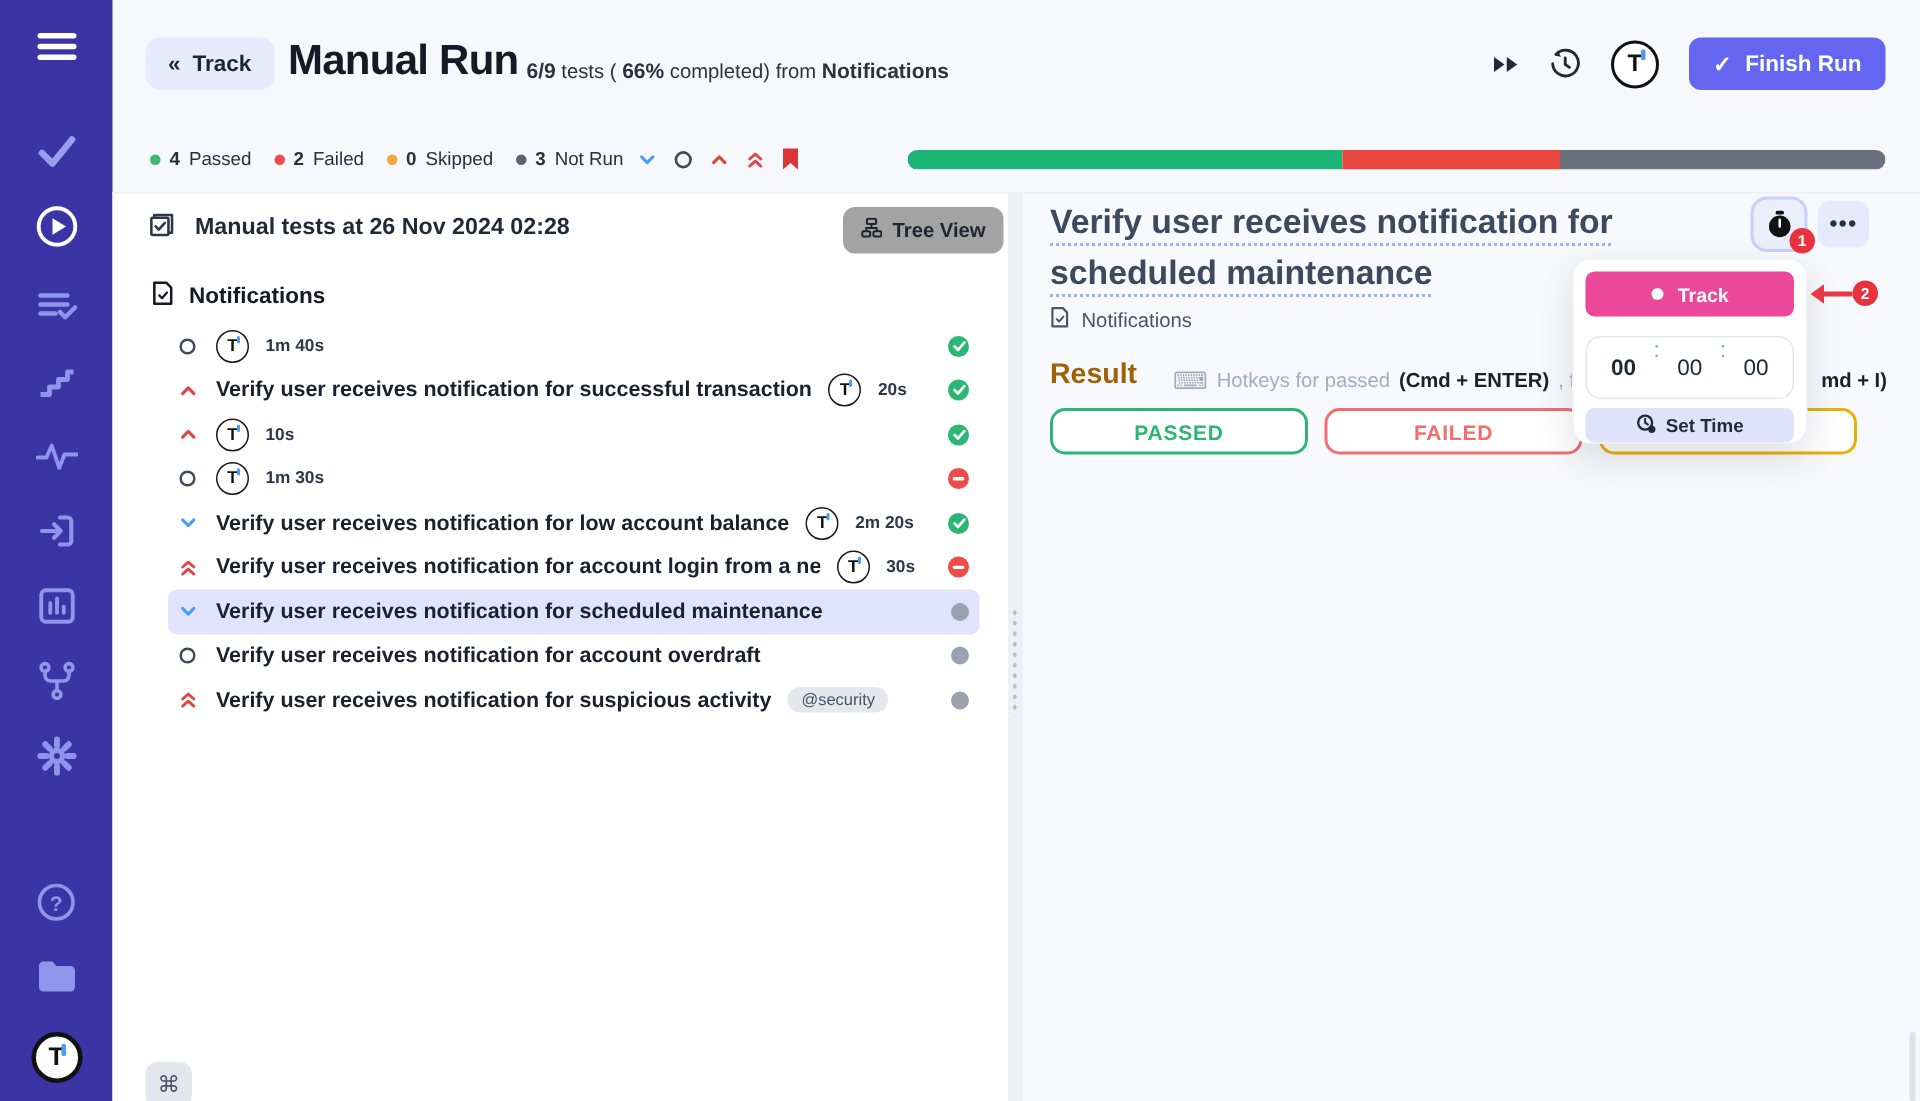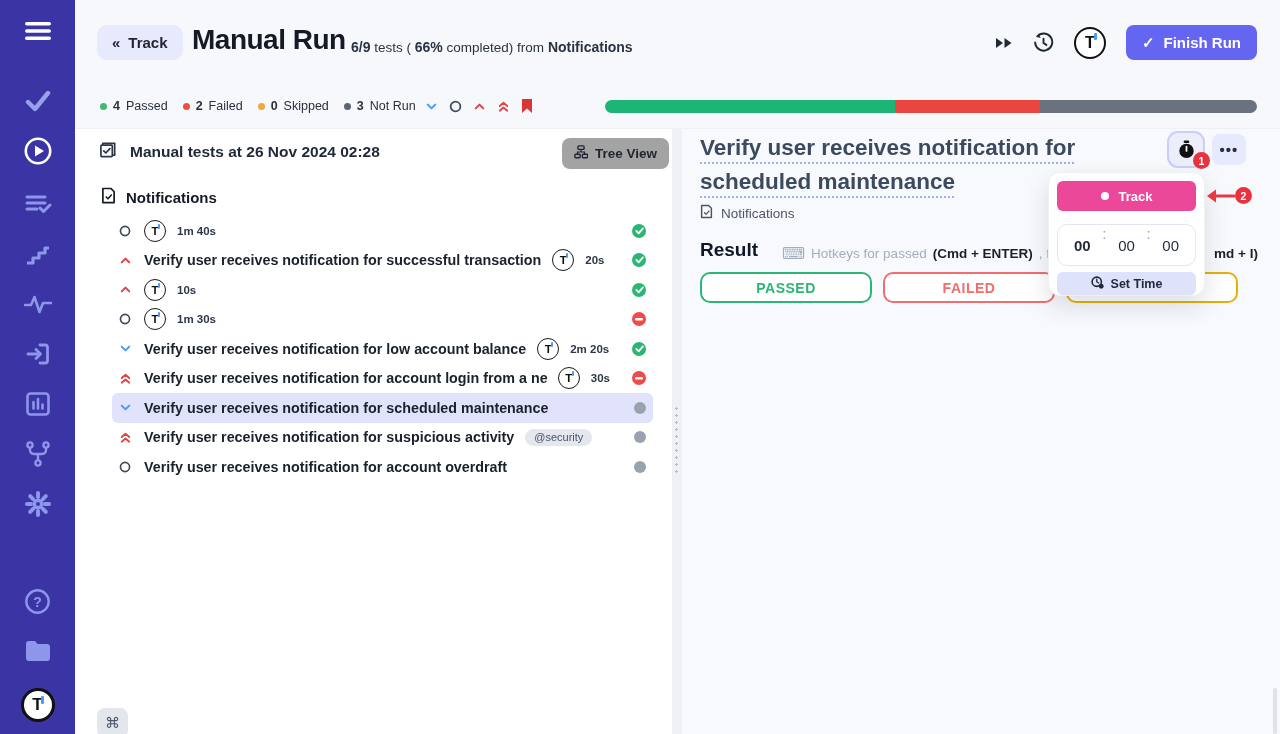--- a/index.html
+++ b/index.html
@@ -68,21 +68,21 @@
 
   
   .detail-title { position:absolute; left:700px; top:131px; width:466px; font-size:22.5px; font-weight:bold; color:#3c4a5f; line-height:34px; }
   .detail-title span { text-decoration:underline dotted #9db0f2 2px; text-underline-offset:7px; }
   .stopwatch-btn { position:absolute; left:1167px; top:131px; width:38px; height:37px; background:#eceefc; border:2px solid #c9cffb; border-radius:11px; display:flex; align-items:center; justify-content:center; cursor:pointer; }
   .more-btn { position:absolute; left:1212px; top:134px; width:34px; height:31px; background:#e7e9fc; border:none; border-radius:8px; font-size:15px; font-weight:bold; color:#27303f; letter-spacing:1px; cursor:pointer; line-height:10px; }
   .num-badge { position:absolute; width:17px; height:17px; background:#e8333f; border-radius:50%; color:#fff; font-size:10.5px; font-weight:bold; display:flex; align-items:center; justify-content:center; z-index:40; }
   .badge-1 { left:1193px; top:152px; }
   .badge-2 { left:1235px; top:187px; }
   .breadcrumb { position:absolute; left:700px; top:204px; display:flex; align-items:center; gap:8px; font-size:13.5px; color:#4a5568; }
-  .result-label { position:absolute; left:700px; top:239px; font-size:19px; font-weight:bold; color:#0f172a; }
+  .result-label { position:absolute; left:700px; top:239px; font-size:19px; font-weight:bold; color:#a16207; }
   .hotkeys { position:absolute; left:782px; top:244px; width:476px; height:18px; font-size:13.5px; color:#a0aec0; display:flex; align-items:center; gap:6px; white-space:nowrap; }
   .hotkeys b { color:#1a202c; }
   .hotkeys .kbd-glyph { font-family:"DejaVu Sans", sans-serif; font-size:16px; color:#a0aec0; }
   .hotkeys .tail { position:absolute; right:0; top:2px; color:#1a202c; font-weight:bold; }
   .result-btns { position:absolute; left:700px; top:272px; display:flex; gap:11px; }
   .rbtn { width:172px; height:31px; background:#fff; border-radius:10px; border:2px solid; font-family:inherit; font-size:14px; font-weight:bold; letter-spacing:.5px; cursor:pointer; }
   .rbtn.passed { border-color:#2bb673; color:#2bb673; }
   .rbtn.failed { border-color:#f26d6d; color:#f26d6d; }
   .rbtn.skipped { border-color:#e7b008; color:#e7b008; }
   .result-msg { position:absolute; left:700px; top:315px; width:546px; height:61px; border:1px solid #d7dbe4; border-radius:8px; background:#fff; resize:both; font-family:inherit; font-size:14px; padding:10px 12px; color:#2d3748; }
@@ -456,39 +456,39 @@
           <svg width="15" height="15" viewBox="0 0 16 16">
             <path d="M4 6 L8 10 L12 6" stroke="#4b9cf6" stroke-width="2.2" fill="none" stroke-linecap="round" stroke-linejoin="round"></path>
           </svg>
         </span>
         <span class="ttl">Verify user receives notification for scheduled maintenance</span>
         <span class="spacer"></span>
         <span class="sbadge b-notrun"></span>
       </div>
       <div class="test-row">
         <span class="prio">
+          <svg width="14" height="14" viewBox="0 0 16 16">
+            <circle cx="8" cy="8" r="5.2" stroke="#3f4a5a" stroke-width="1.9" fill="none"></circle>
+          </svg>
+        </span>
+        <span class="ttl">Verify user receives notification for account overdraft</span>
+        <span class="spacer"></span>
+        <span class="sbadge b-notrun"></span>
+      </div>
+      <div class="test-row">
+        <span class="prio">
           <svg width="15" height="15" viewBox="0 0 16 16">
             <g stroke="#e04545" stroke-width="2" fill="none" stroke-linecap="round" stroke-linejoin="round">
               <path d="M4 7.5 L8 4 L12 7.5"></path>
               <path d="M4 12.5 L8 9 L12 12.5"></path>
             </g>
           </svg>
         </span>
         <span class="ttl">Verify user receives notification for suspicious activity</span>
         <span class="tag">@security</span>
-        <span class="spacer"></span>
-        <span class="sbadge b-notrun"></span>
-      </div>
-      <div class="test-row">
-        <span class="prio">
-          <svg width="14" height="14" viewBox="0 0 16 16">
-            <circle cx="8" cy="8" r="5.2" stroke="#3f4a5a" stroke-width="1.9" fill="none"></circle>
-          </svg>
-        </span>
-        <span class="ttl">Verify user receives notification for account overdraft</span>
         <span class="spacer"></span>
         <span class="sbadge b-notrun"></span>
       </div>
     </div>
   <button class="cmd-btn">⌘</button>
 
   <div class="detail-title"><span>Verify user receives notification for scheduled maintenance</span></div>
   <button class="stopwatch-btn">
     <svg width="17" height="19" viewBox="0 0 18 20">
         <rect x="6" y="0.5" width="6" height="2.6" rx="1.3" fill="#111"></rect>

